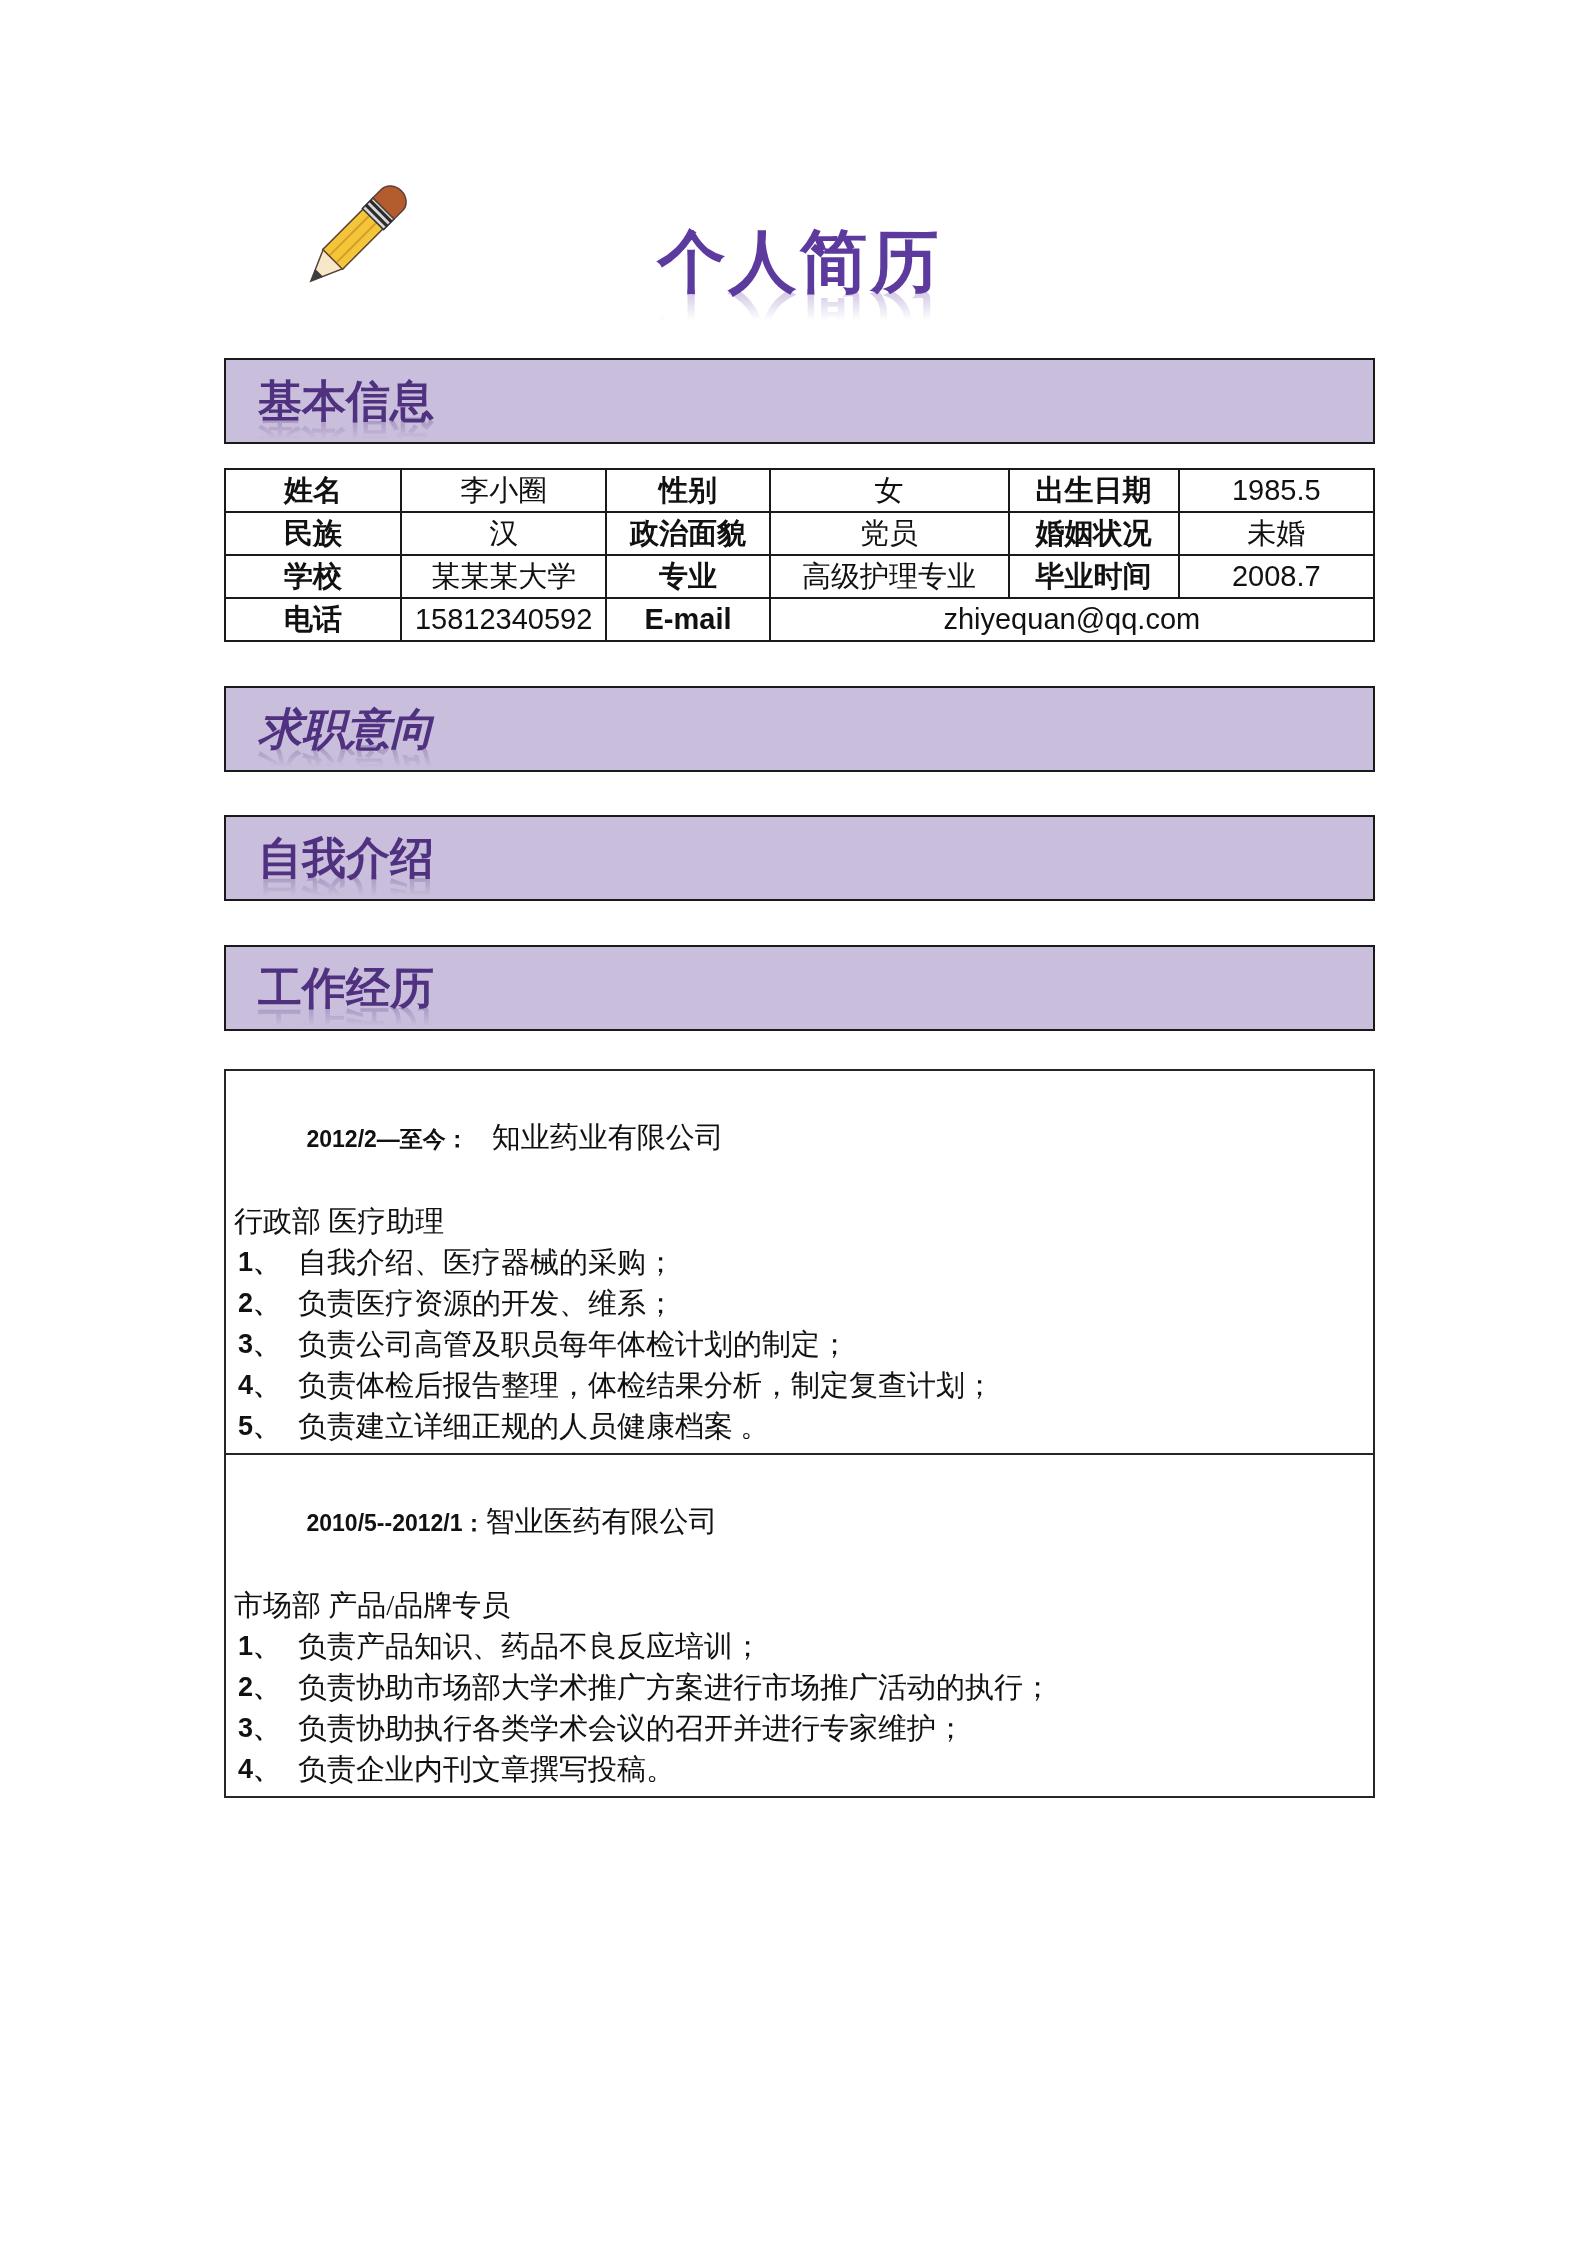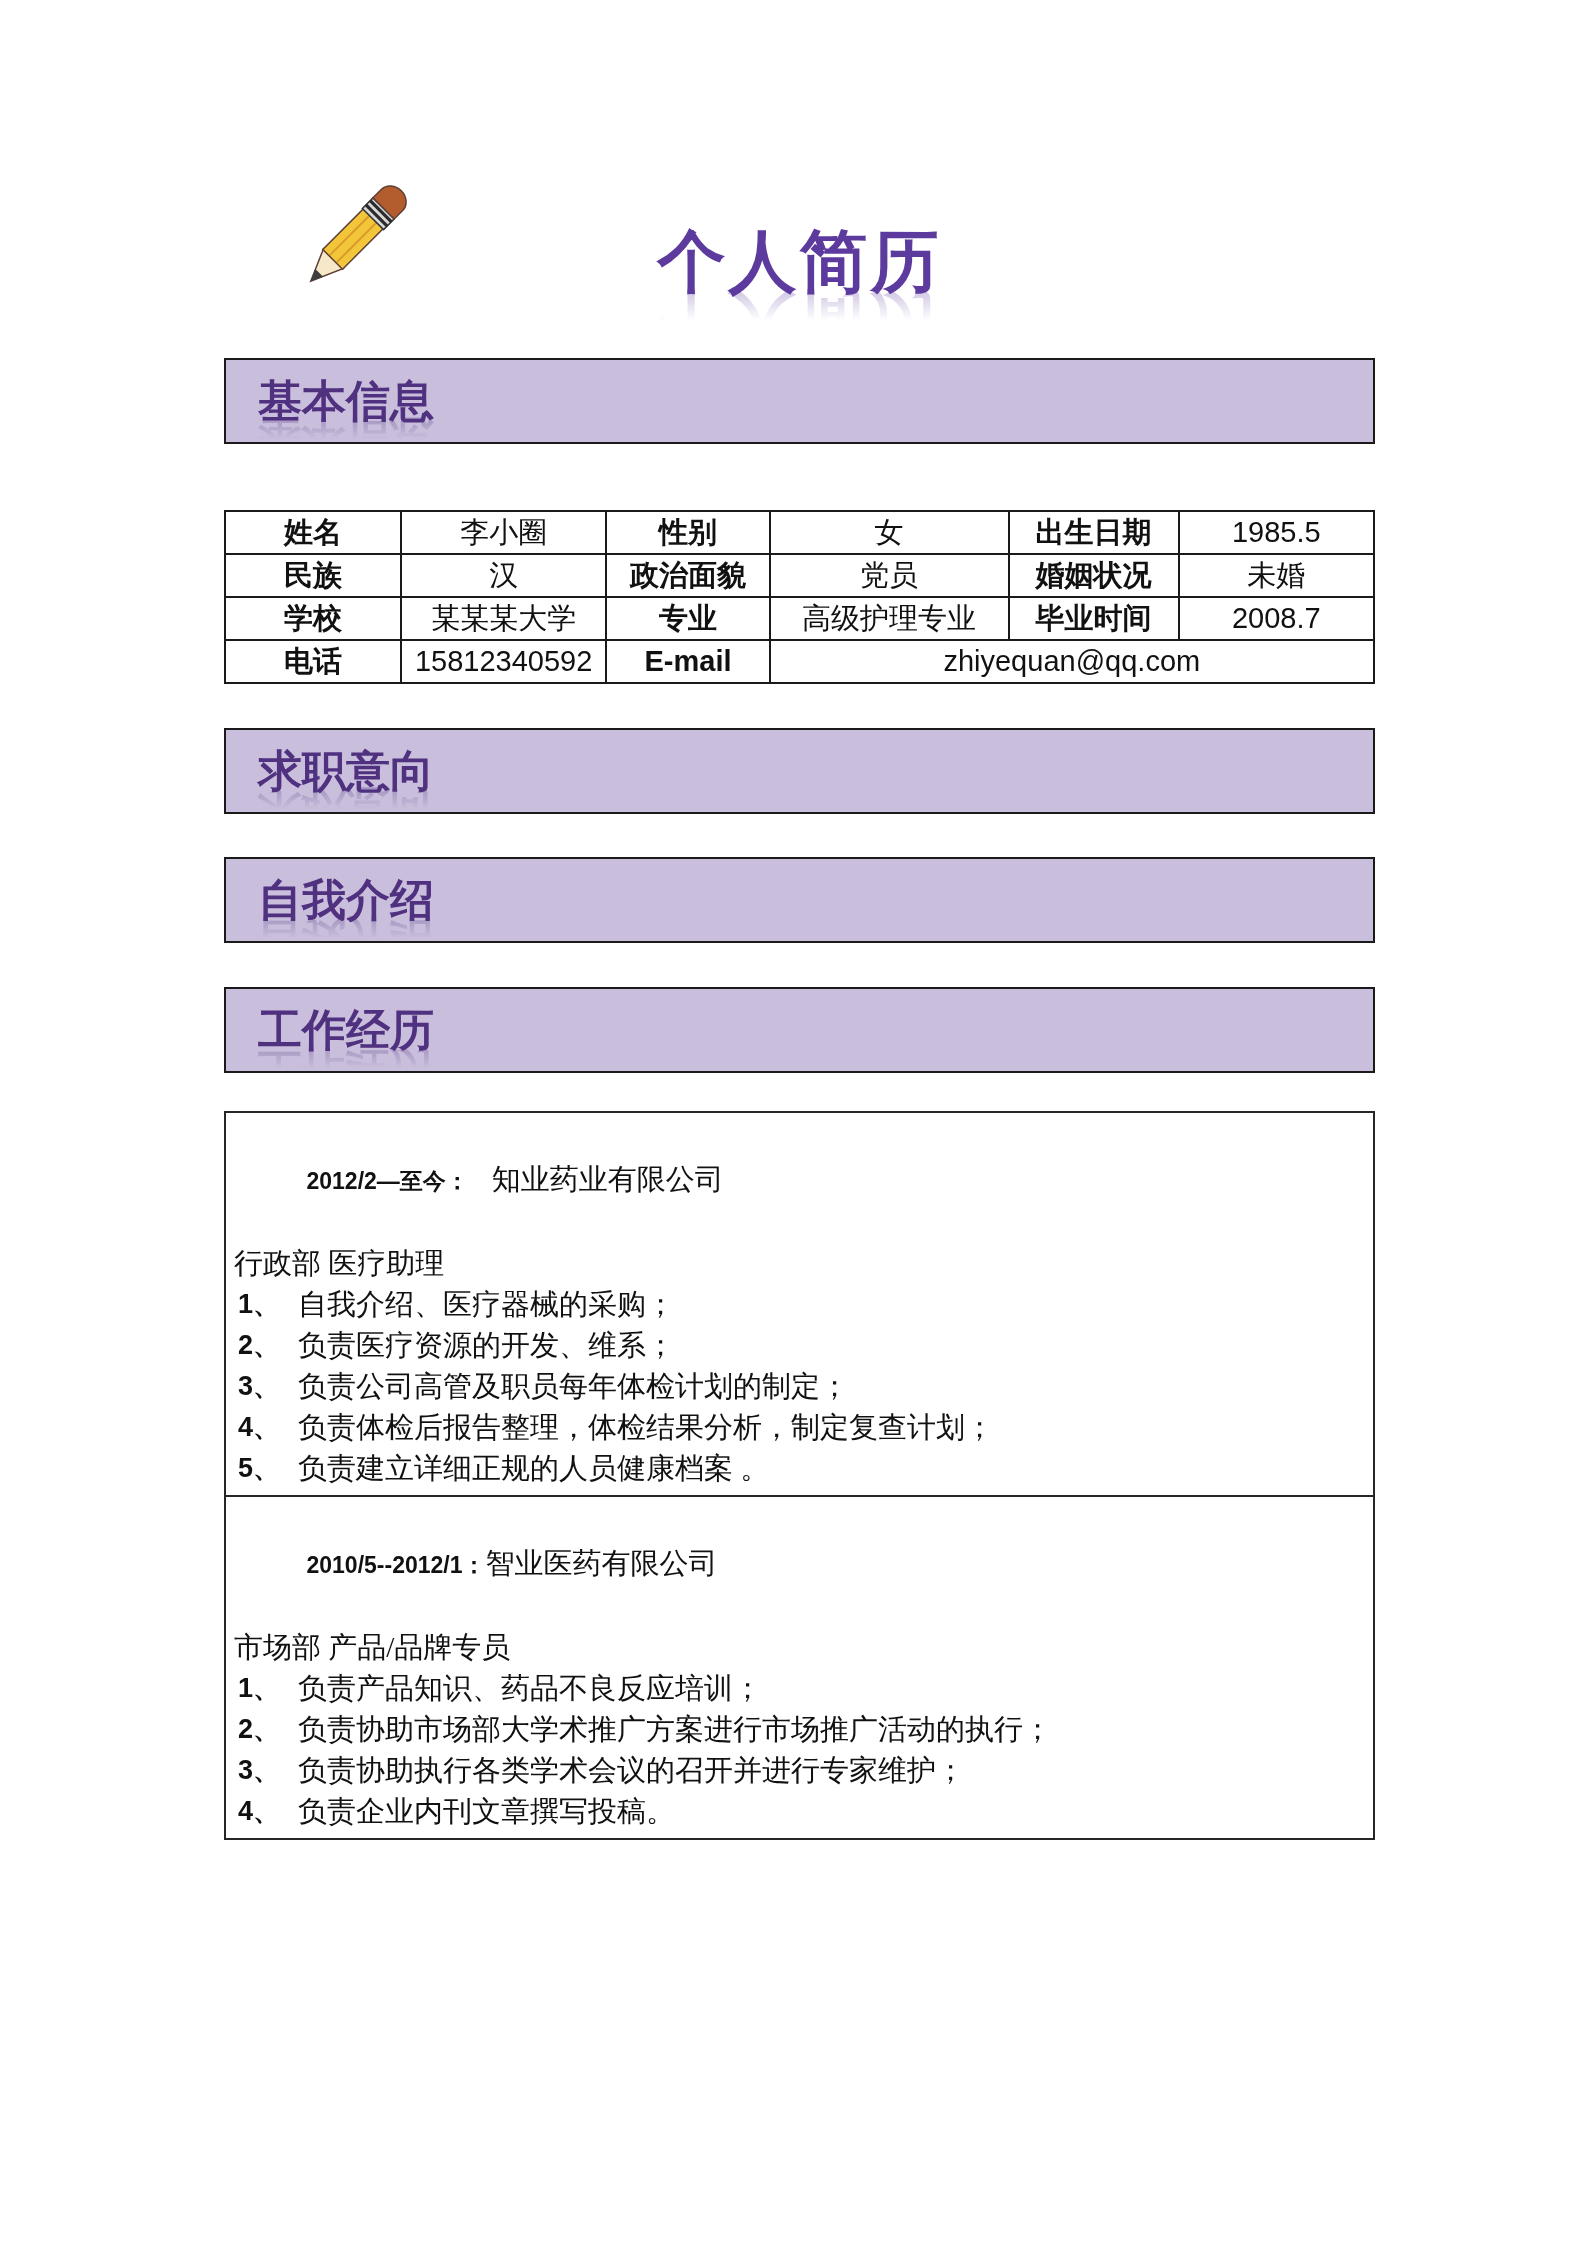--- a/index.html
+++ b/index.html
@@ -34,22 +34,22 @@
     border:2px solid #1a1a1a;
     display:flex;align-items:center;
     padding-left:32px;
   }
   .sh-text{
     font-family:"Liberation Sans","DejaVu Sans",sans-serif;
     font-weight:bold;font-size:44px;line-height:50px;
     color:#4f3180;
     -webkit-box-reflect: below -12px linear-gradient(transparent 50%, rgba(0,0,0,0.35));
   }
-  .mt-table{margin-top:66px;}
-  .mt-h2{margin-top:44px;}
+  .mt-table{margin-top:24px;}
+  .mt-h2{margin-top:44px;font-style:italic;}
   .mt-box1{margin-top:42px;}
   .mt-h3{margin-top:43px;}
   .mt-intro{margin-top:46px;}
   .mt-h4{margin-top:44px;}
   .mt-work{margin-top:38px;}
 
   
   table.info{
     width:100%;border-collapse:collapse;table-layout:fixed;
   }

